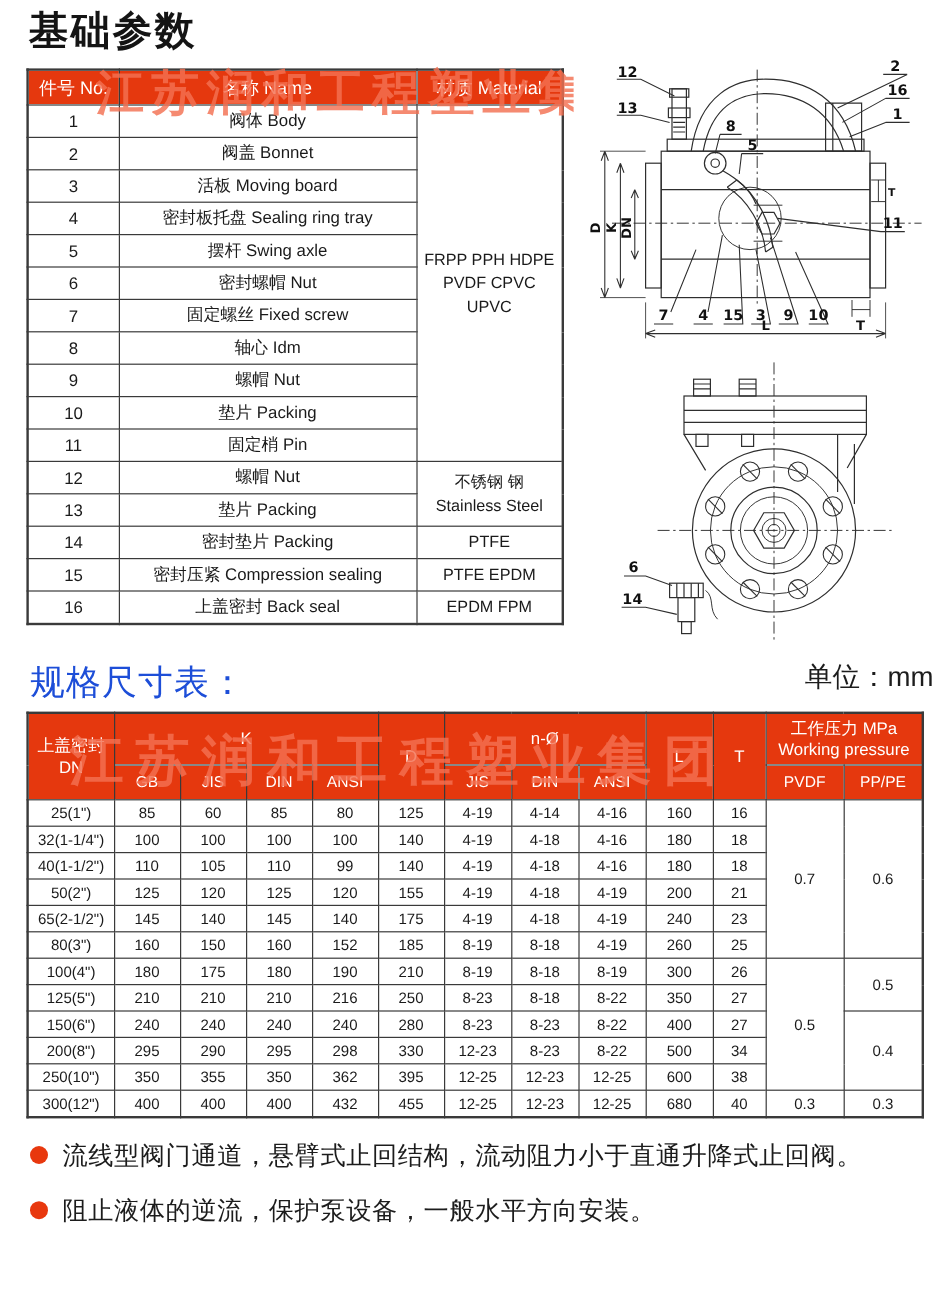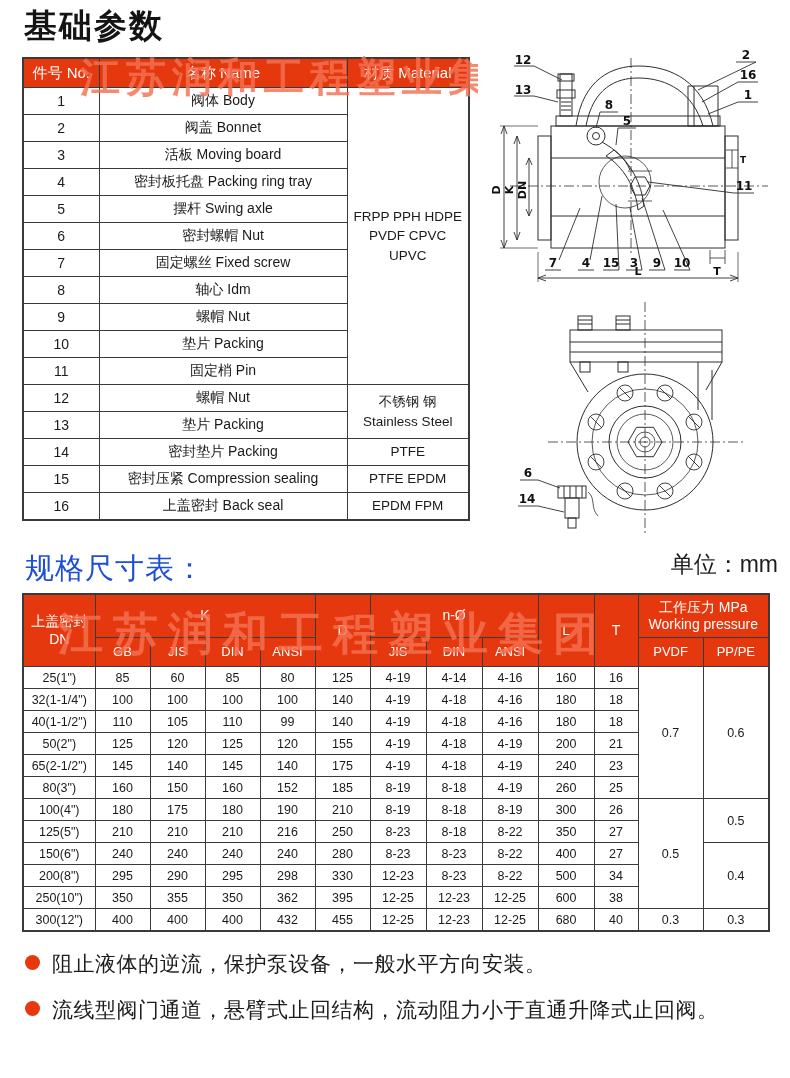--- a/index.html
+++ b/index.html
@@ -70,21 +70,21 @@
         <tr>
           <td>2</td>
           <td>阀盖 Bonnet</td>
         </tr>
         <tr>
           <td>3</td>
           <td>活板 Moving board</td>
         </tr>
         <tr>
           <td>4</td>
-          <td>密封板托盘 Packing ring tray</td>
+          <td>密封板托盘 Sealing ring tray</td>
         </tr>
         <tr>
           <td>5</td>
           <td>摆杆 Swing axle</td>
         </tr>
         <tr>
           <td>6</td>
           <td>密封螺帽 Nut</td>
         </tr>
         <tr>
@@ -487,21 +487,21 @@
           <td rowspan="1">0.3</td>
         </tr>
       </tbody>
   </table>
 
   <div class="wm" id="wm2">江苏润和工程塑业集团</div>
 
   <div id="notes">
       <div class="note">
         <span class="dot"></span>
-        <span class="note-text">阻止液体的逆流，保护泵设备，一般水平方向安装。</span>
+        <span class="note-text">流线型阀门通道，悬臂式止回结构，流动阻力小于直通升降式止回阀。</span>
       </div>
       <div class="note">
         <span class="dot"></span>
-        <span class="note-text">流线型阀门通道，悬臂式止回结构，流动阻力小于直通升降式止回阀。</span>
+        <span class="note-text">阻止液体的逆流，保护泵设备，一般水平方向安装。</span>
       </div>
     </div>
 
 </div>
 
 </body></html>

